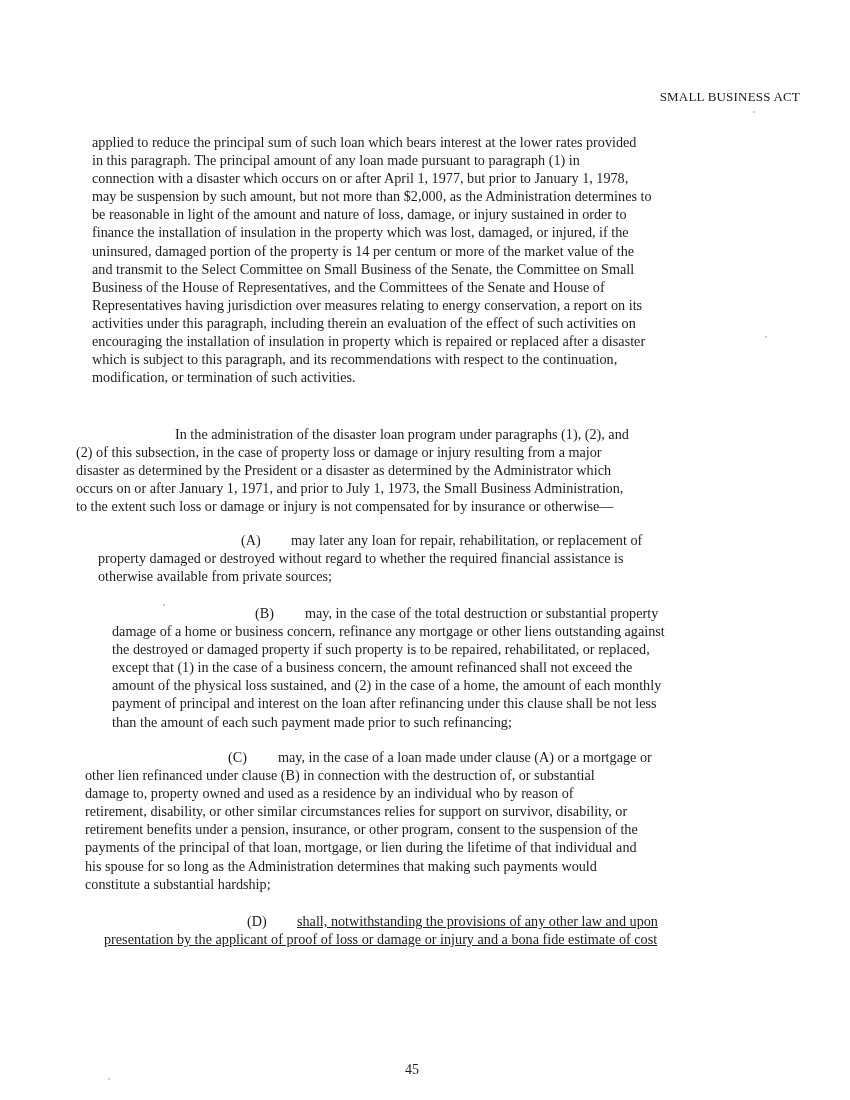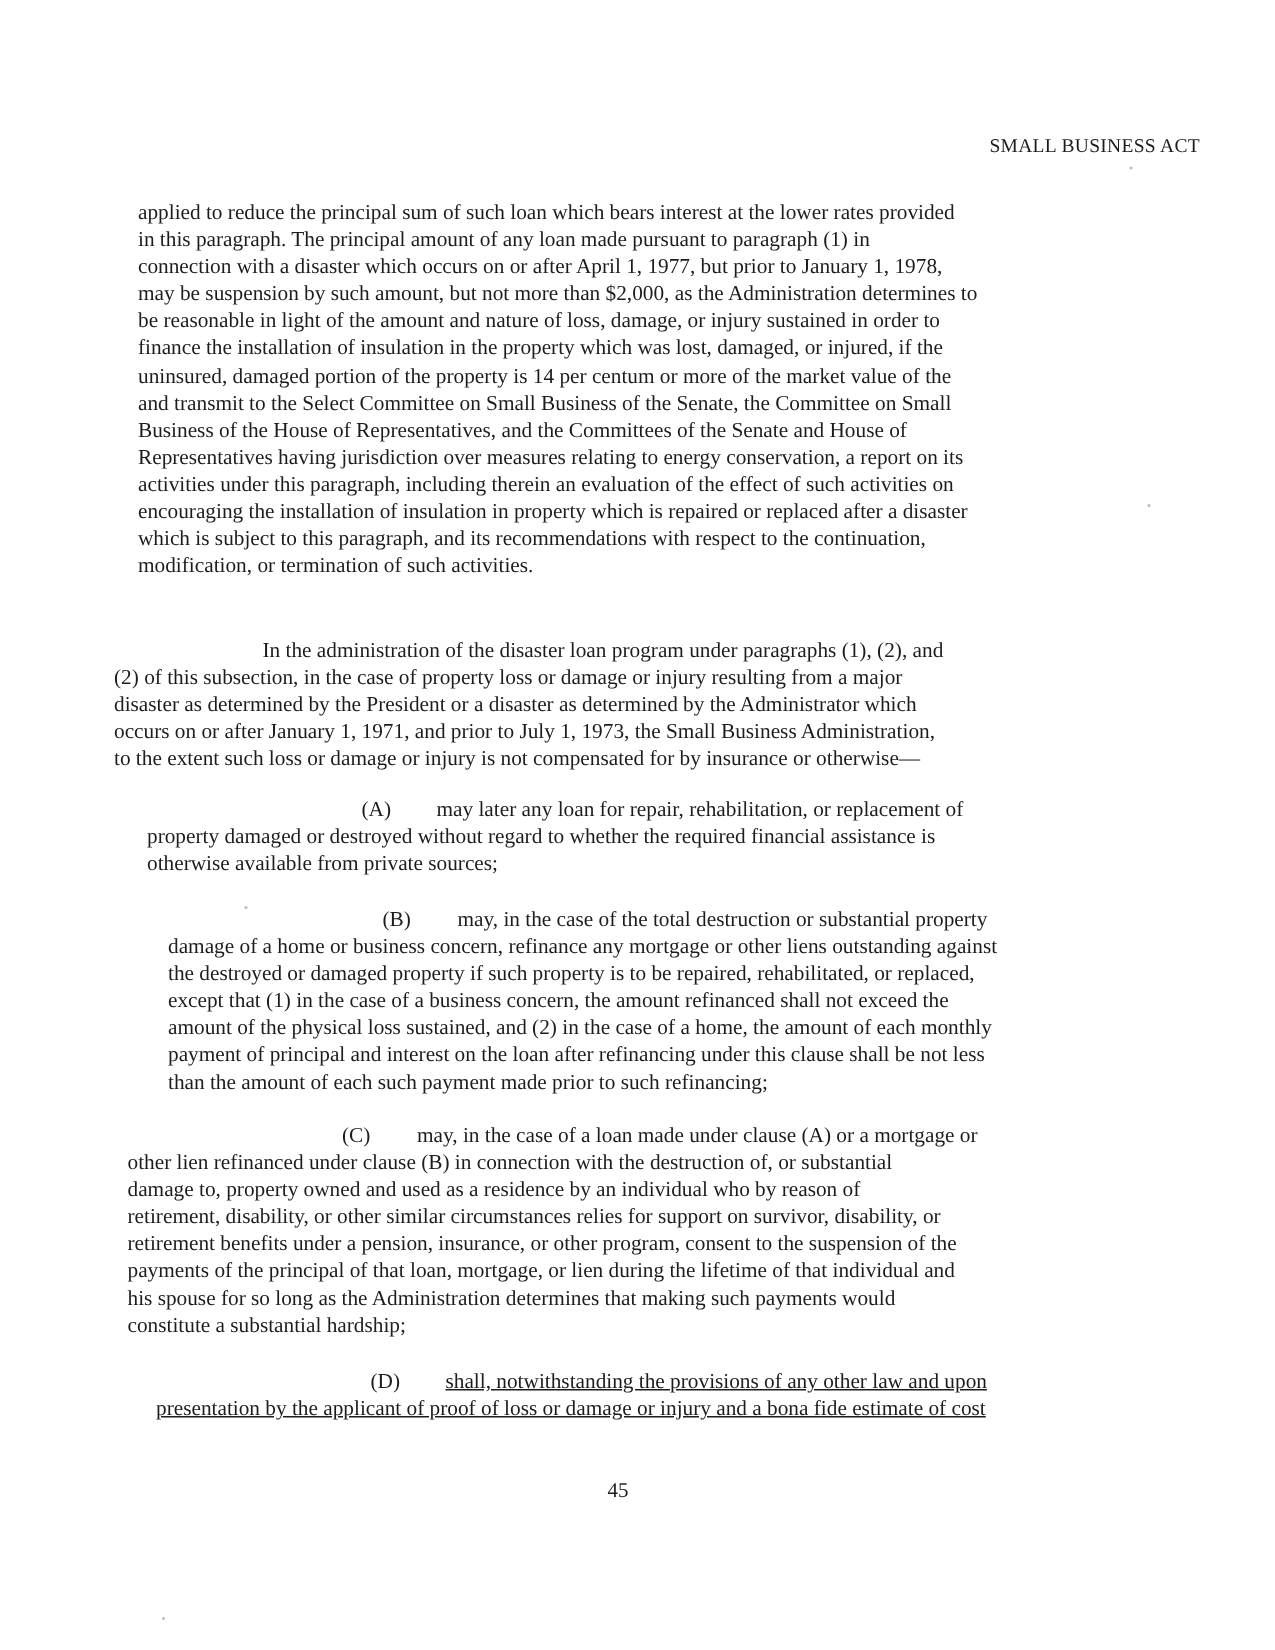--- a/index.html
+++ b/index.html
@@ -20,21 +20,21 @@
   .p2 { left: 76px; top: 425px; width: 640px; }
   .pA { left: 98px; top: 531px; width: 640px; }
   .pB { left: 112px; top: 604px; width: 640px; }
   .pC { left: 85px; top: 748px; width: 640px; }
   .pD { left: 104px; top: 912px; width: 640px; text-decoration: underline; }
   .line { display: block; white-space: nowrap; }
   .indent { padding-left: 99px; }
   .clause-indent { padding-left: 143px; }
   .clause-label { display: inline-block; width: 50px; }
   .page-number {
-    position: absolute; top: 987px; left: 0; width: 824px; text-align: center; font-size: 14px;
+    position: absolute; top: 1062px; left: 0; width: 824px; text-align: center; font-size: 14px;
   }
   .speck { position: absolute; width: 2px; height: 2px; background: #bbb; border-radius: 1px; }
 </style>
 </head>
 <body>
 
 <div class="page">
   <div class="header">SMALL BUSINESS ACT</div>
 
   <p class="para p1">

